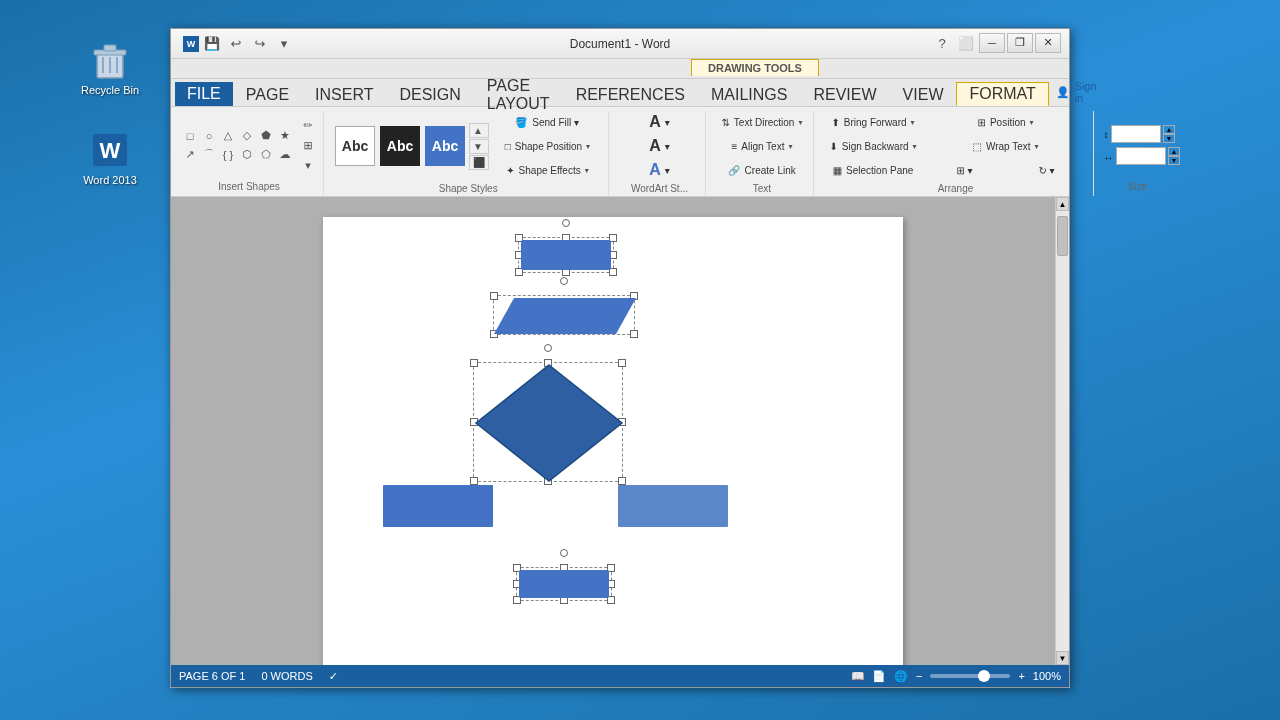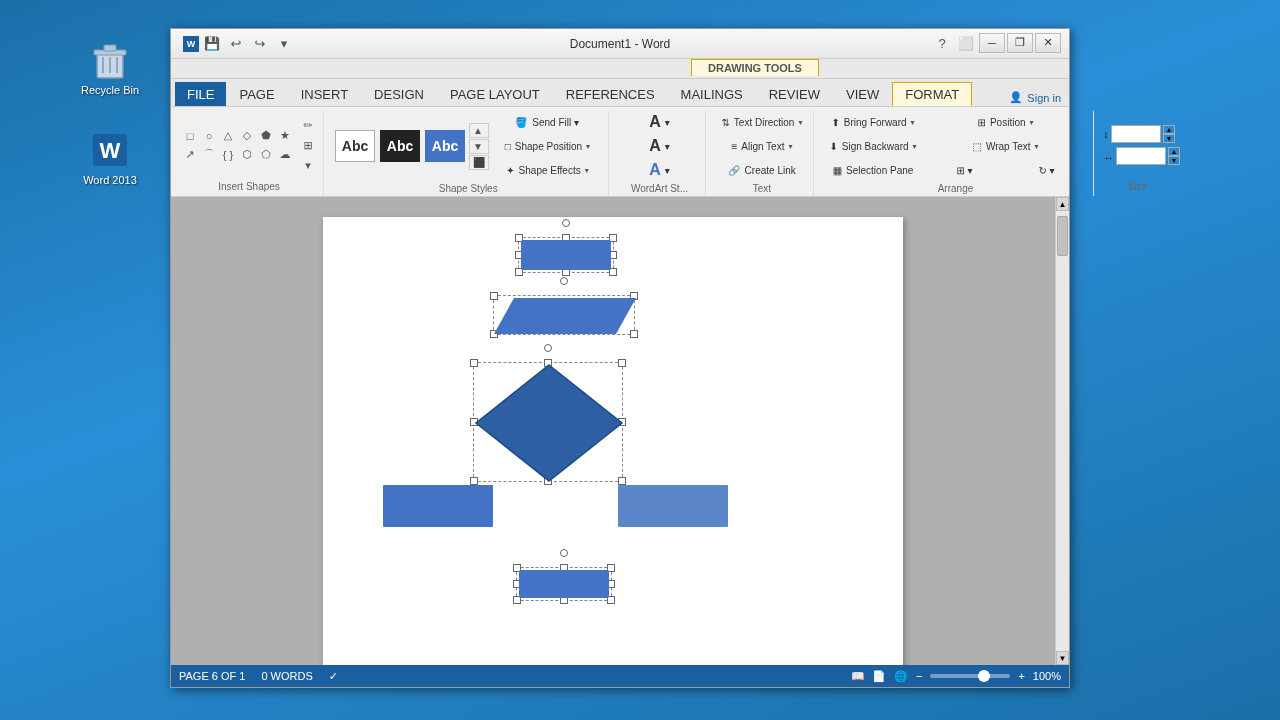--- a/index.html
+++ b/index.html
@@ -107,21 +107,21 @@
       height: 28px;
       display: flex;
       align-items: flex-end;
       padding-left: 4px;
       background: #e8e8e8;
       border-bottom: 1px solid #ccc;
       position: relative;
     }
     .ribbon-tab {
       padding: 4px 12px;
-      font-size: 13px;
+      font-size: 16px;
       cursor: pointer;
       color: #333;
       border: 1px solid transparent;
       border-bottom: none;
       height: 24px;
       display: flex;
       align-items: center;
     }
     .ribbon-tab.active {
       background: #f0f0f0;
@@ -189,21 +189,21 @@
       height: 22px;
       min-width: 80px;
       color: #333;
       gap: 4px;
       white-space: nowrap;
     }
 
     
     .shape-style-box {
       width: 40px;
-      height: 32px;
+      height: 40px;
       border: 1px solid #aaa;
       display: flex;
       align-items: center;
       justify-content: center;
       font-size: 14px;
       font-weight: bold;
       cursor: pointer;
       margin: 1px;
     }
 

